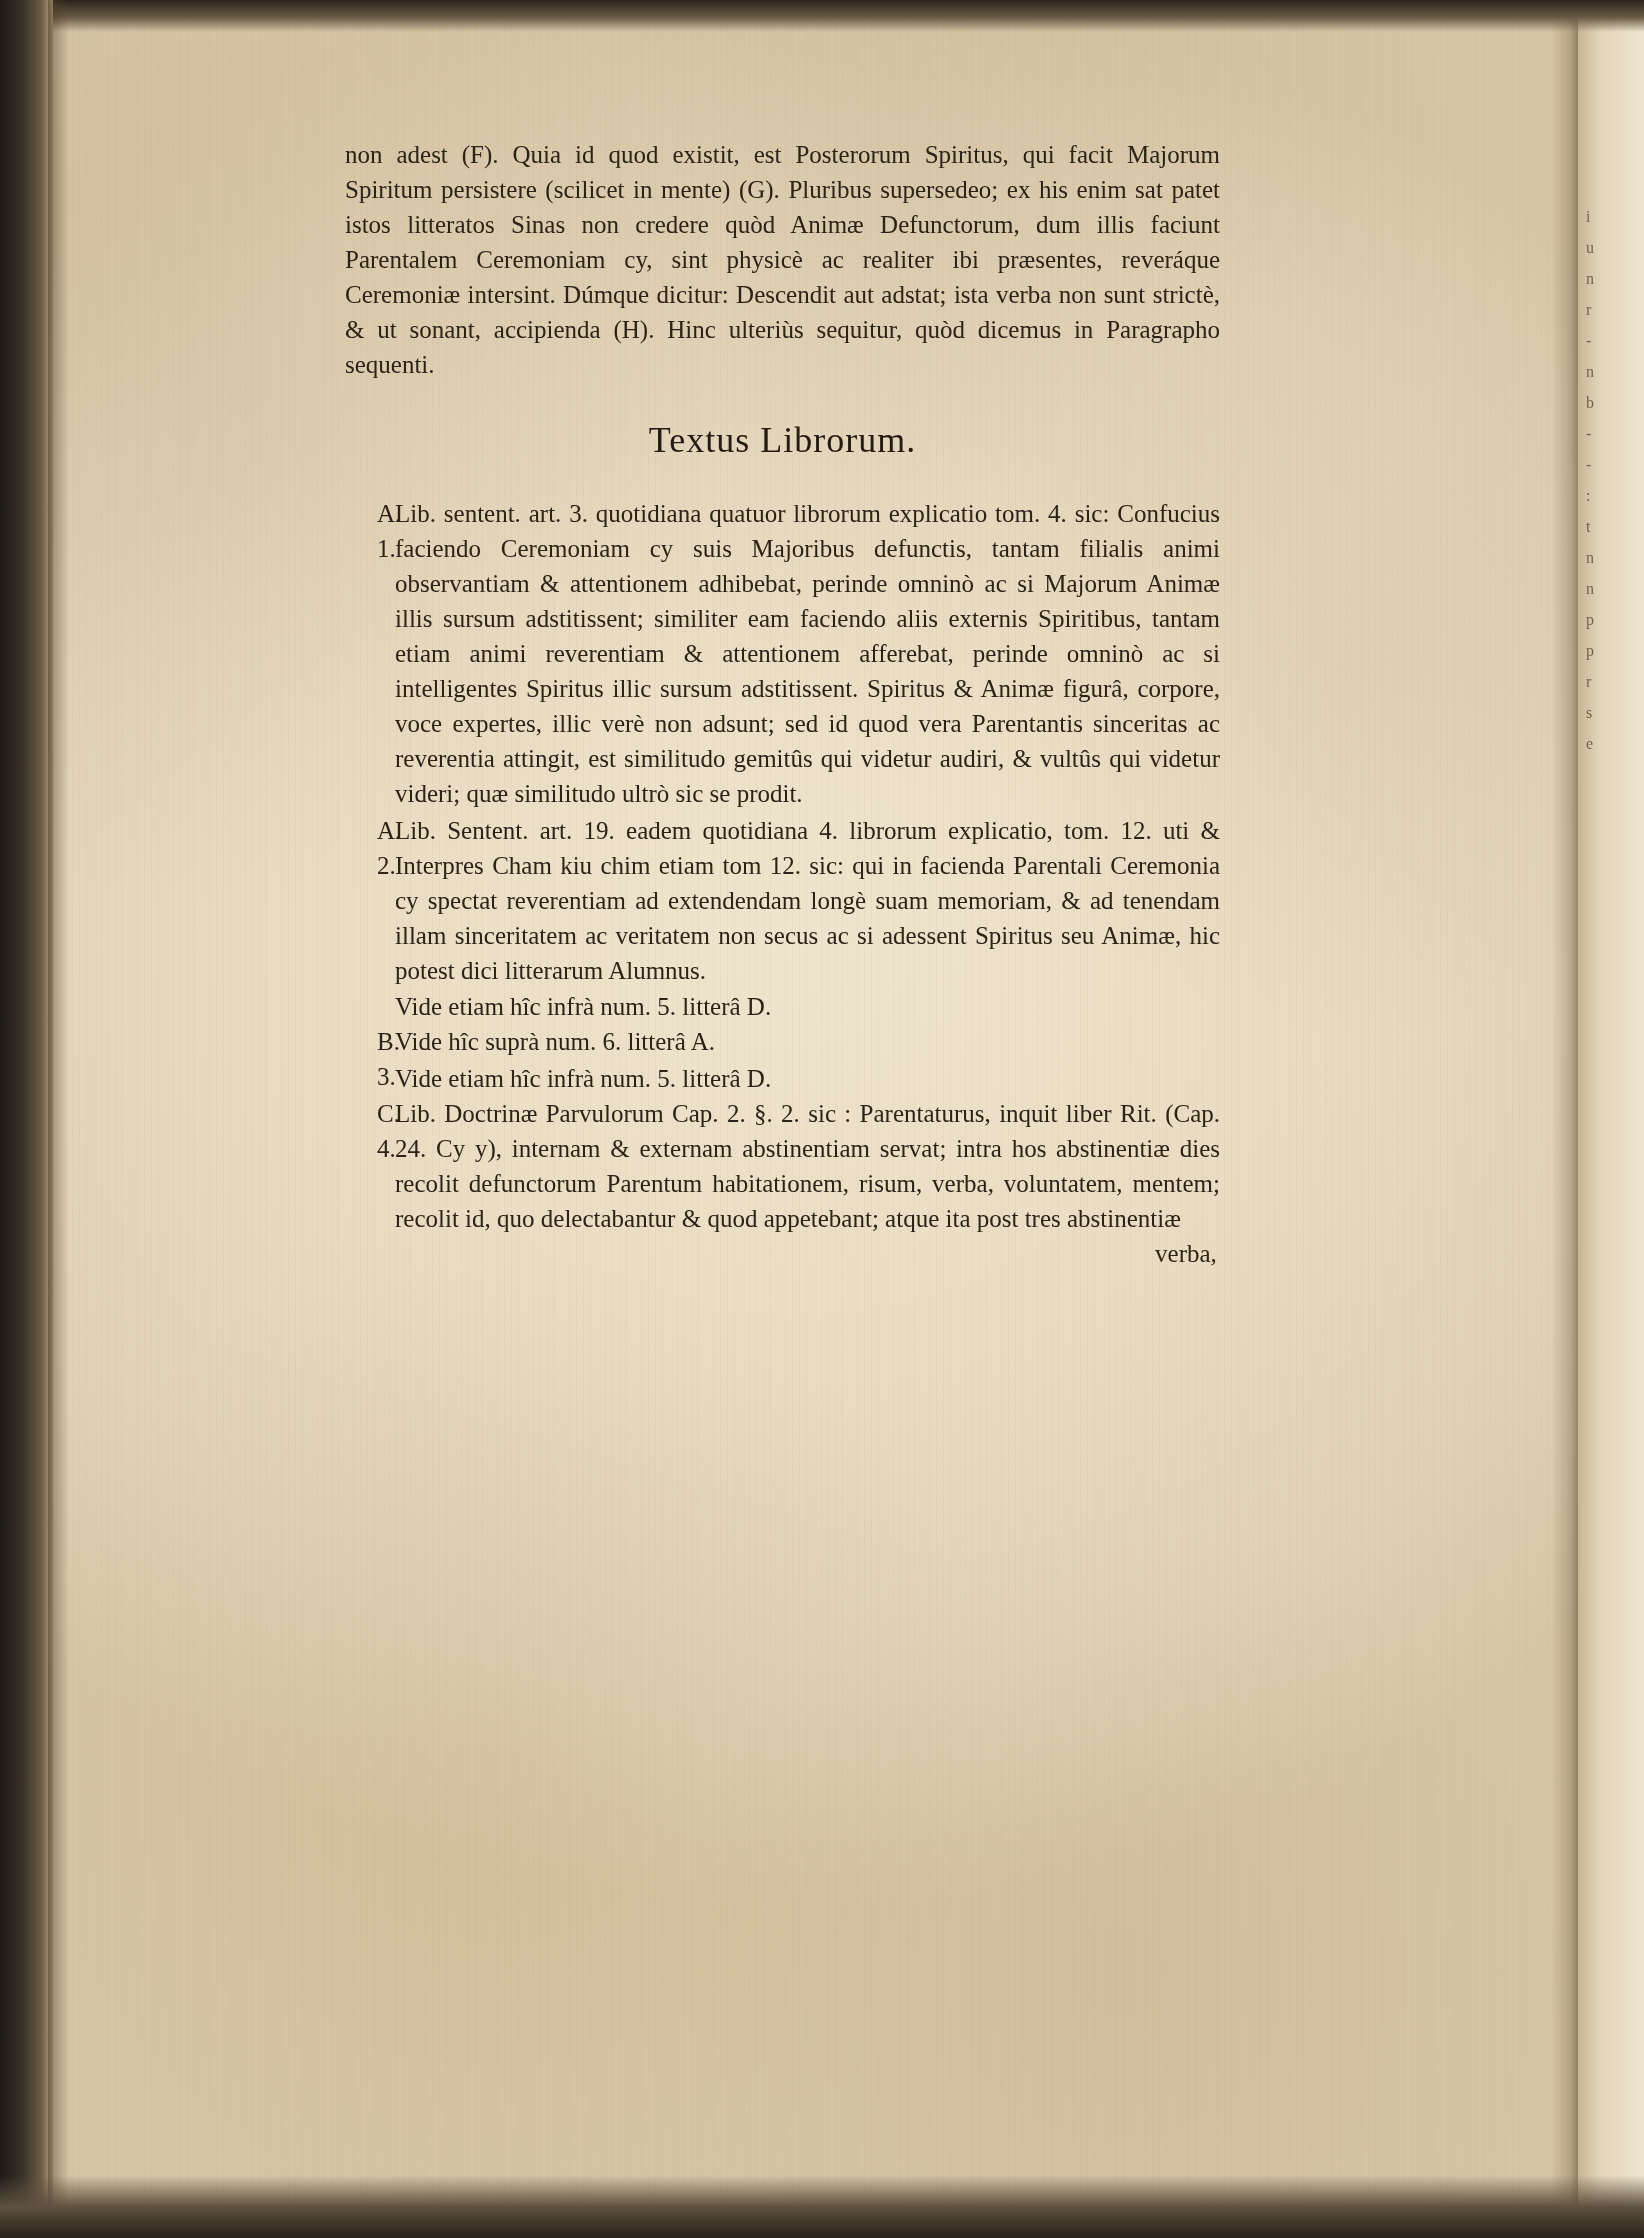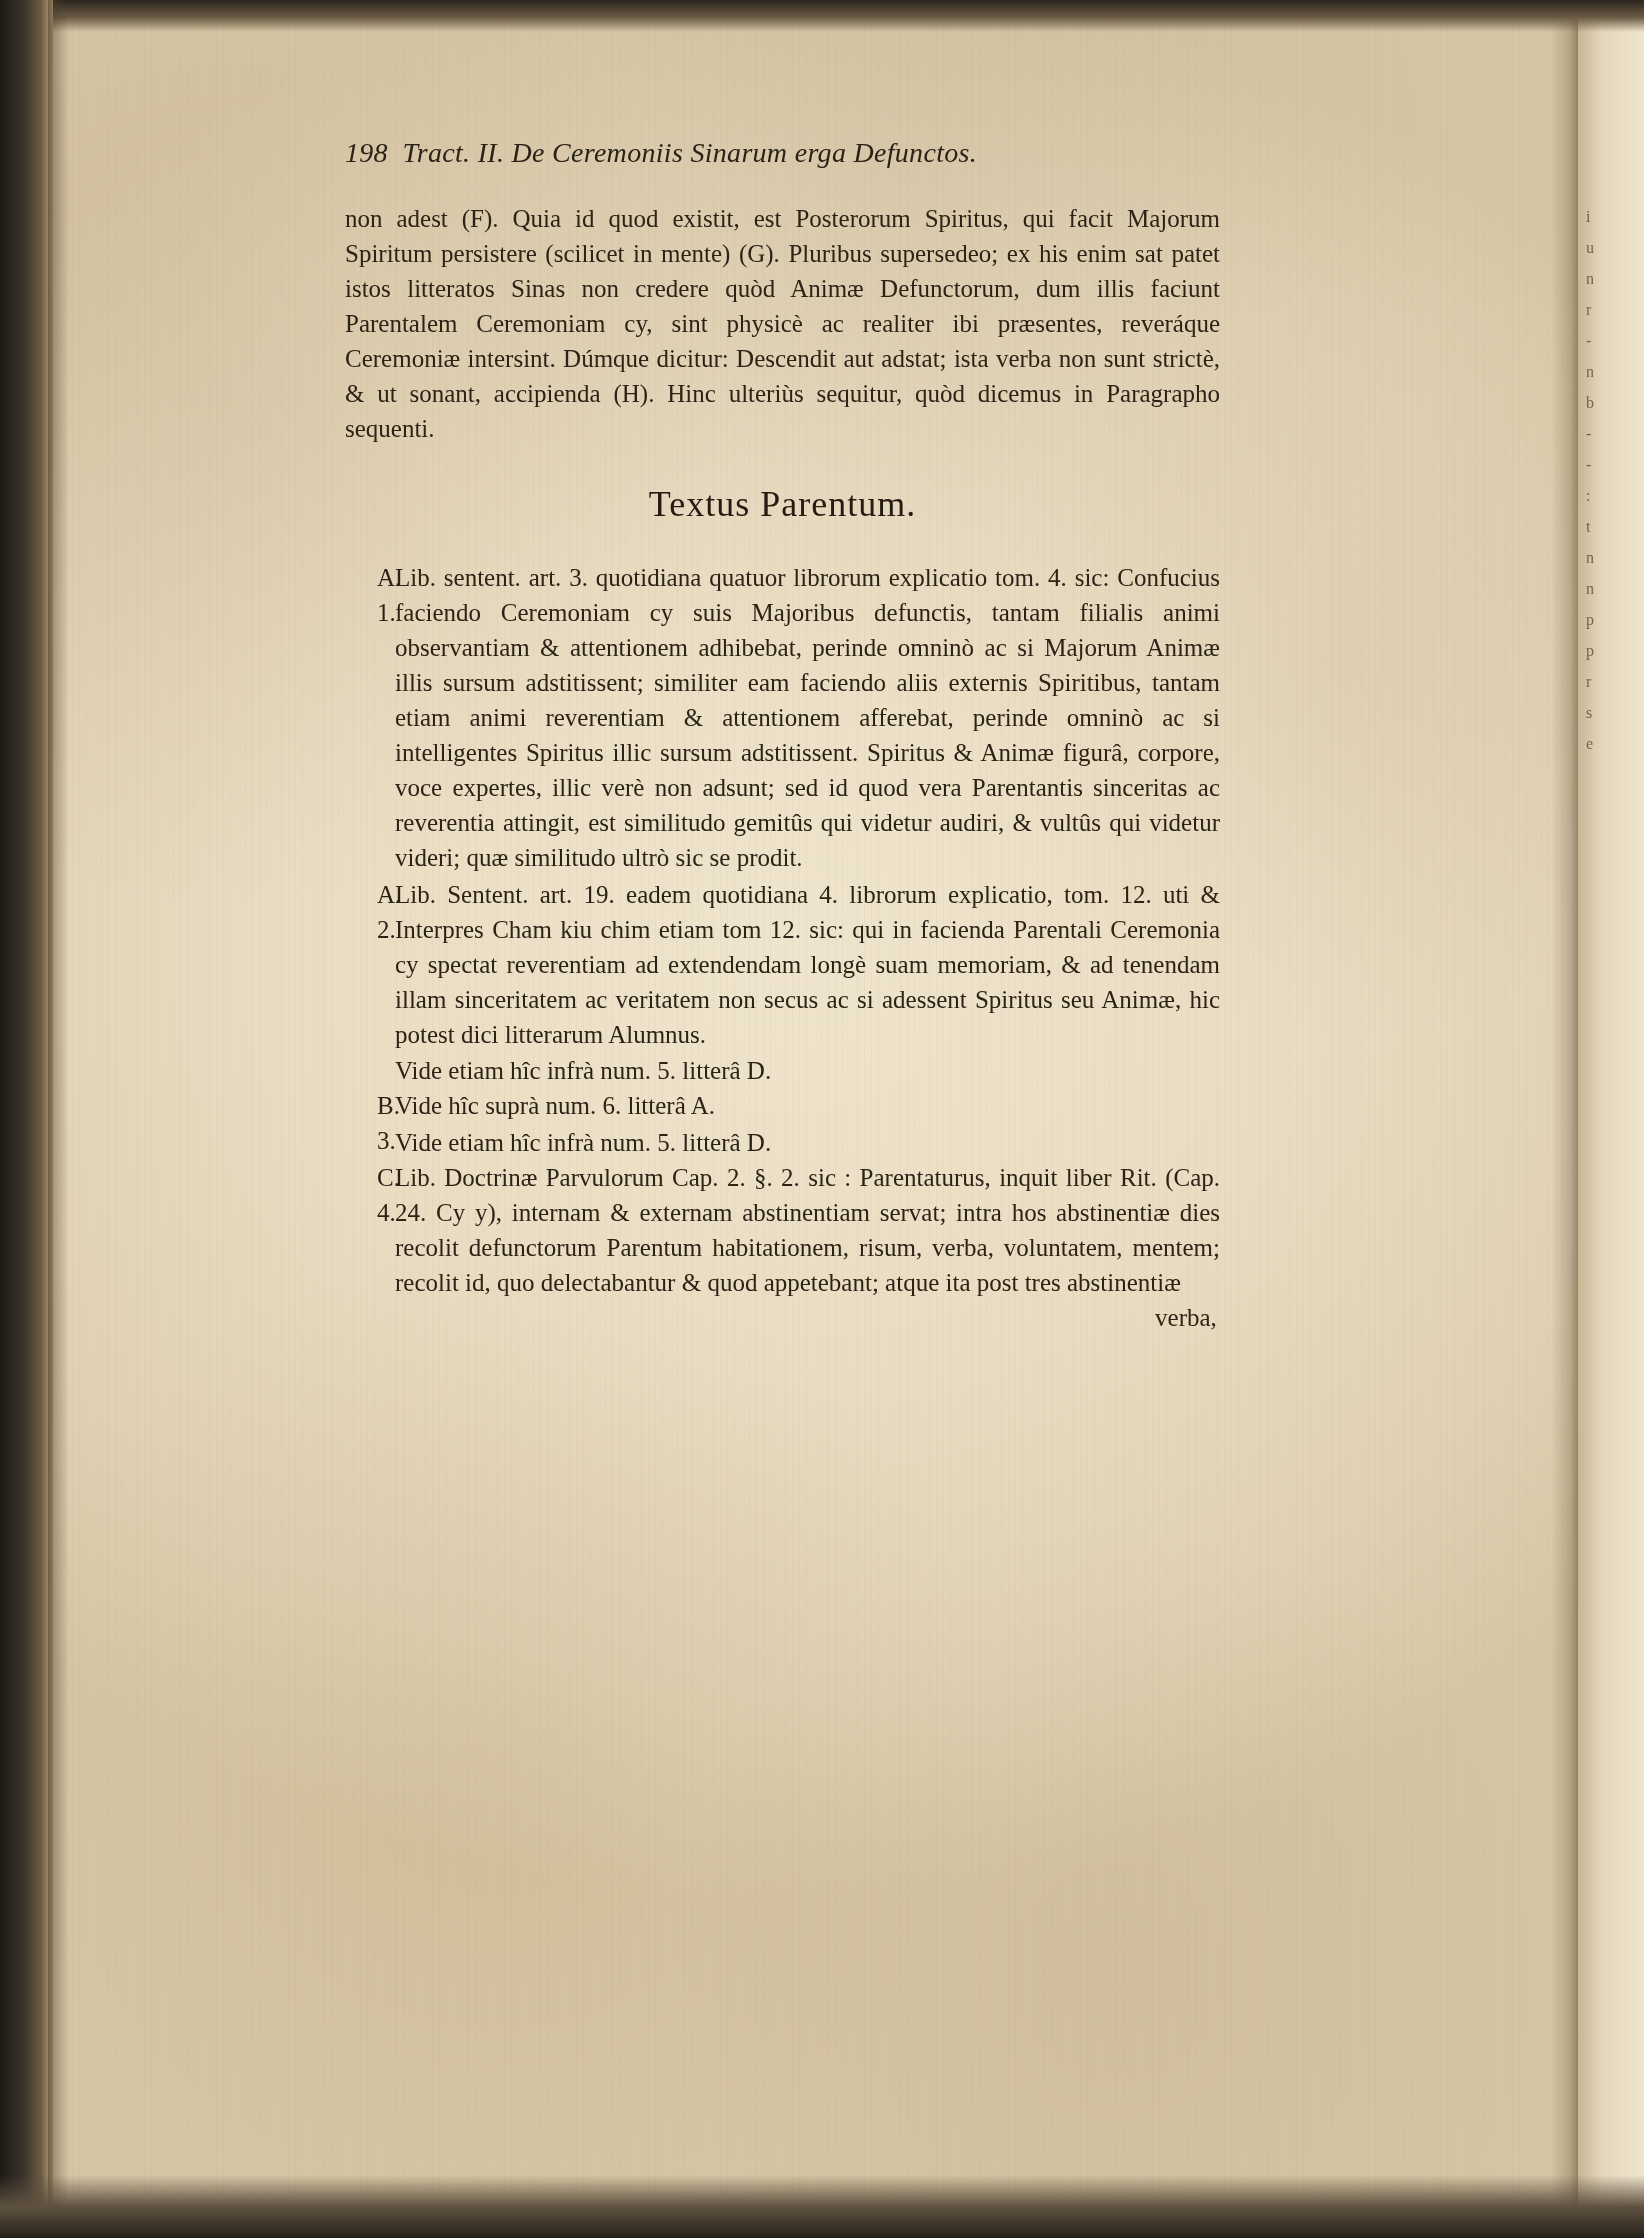--- a/index.html
+++ b/index.html
@@ -212,27 +212,24 @@
 n
 p
 p
 r
 s
 e</div>
   </div>
 
   <div class="page-body">
 
-    <div class="running-head">
-      <span class="folio">198</span><span class="it">Tract. II. De Ceremoniis Sinarum erga Defunctos.</span>
-    </div>
 
     <p class="para">non adest (F). Quia id quod existit, est Posterorum Spiritus, qui facit Majorum Spiritum persistere (scilicet in mente) (G). Pluribus supersedeo; ex his enim sat patet istos litteratos Sinas non credere quòd Animæ Defunctorum, dum illis faciunt Parentalem Ceremoniam cy, sint physicè ac realiter ibi præsentes, reveráque Ceremoniæ intersint. Dúmque dicitur: Descendit aut adstat; ista verba non sunt strictè, &amp; ut sonant, accipienda (H). Hinc ulteriùs sequitur, quòd dicemus in Paragrapho sequenti.</p>
 
-    <div class="section-title">Textus Parentum.</div>
+    <div class="section-title">Textus Librorum.</div>
 
     <div class="entry">
       <span class="marker">
         <span>A.</span>
         <span>1.</span>
       </span>
       <span>Lib. sentent. art. 3. quotidiana quatuor librorum explicatio tom. 4. sic: Confucius faciendo Ceremoniam cy suis Majoribus defunctis, tantam filialis animi observantiam &amp; attentionem adhibebat, perinde omninò ac si Majorum Animæ illis sursum adstitissent; similiter eam faciendo aliis externis Spiritibus, tantam etiam animi reverentiam &amp; attentionem afferebat, perinde omninò ac si intelligentes Spiritus illic sursum adstitissent. Spiritus &amp; Animæ figurâ, corpore, voce expertes, illic verè non adsunt; sed id quod vera Parentantis sinceritas ac reverentia attingit, est similitudo gemitûs qui videtur audiri, &amp; vultûs qui videtur videri; quæ similitudo ultrò sic se prodit.</span>
     </div>
 
     <div class="entry">

